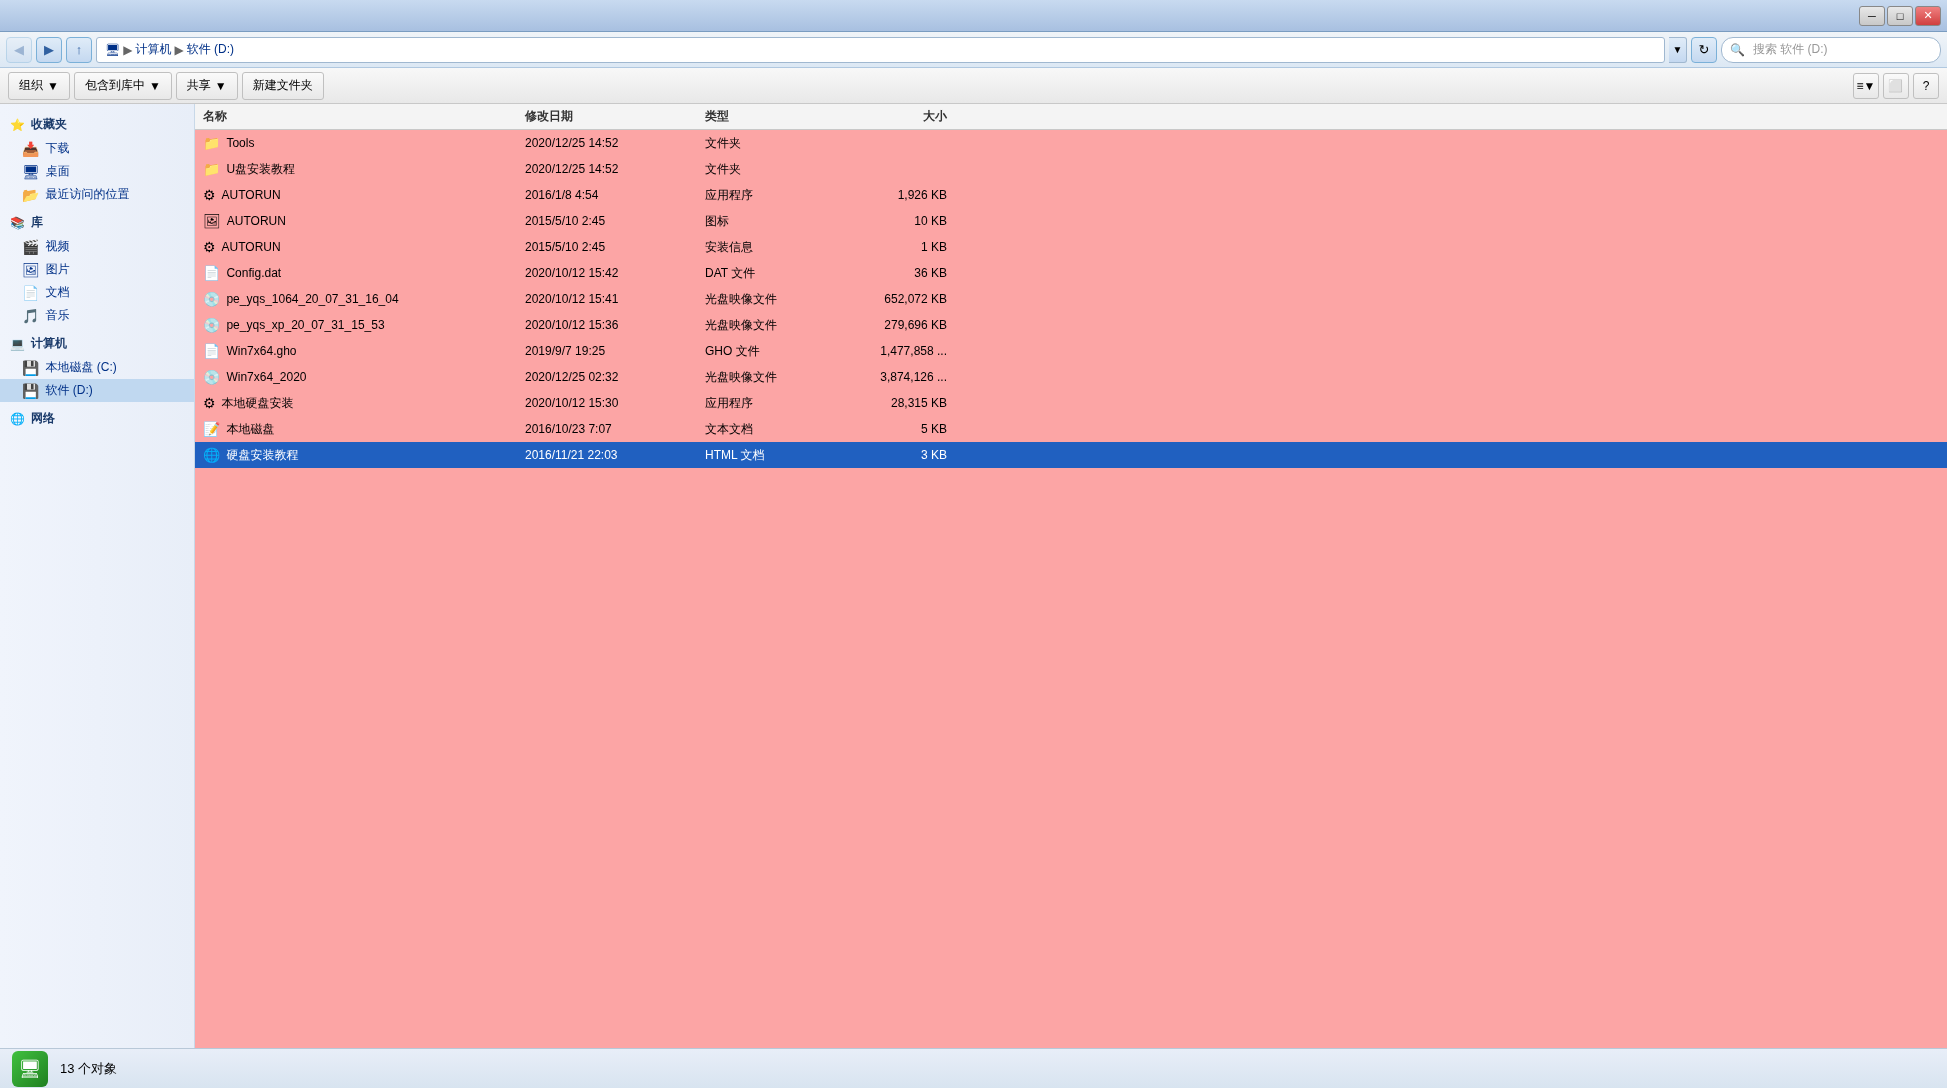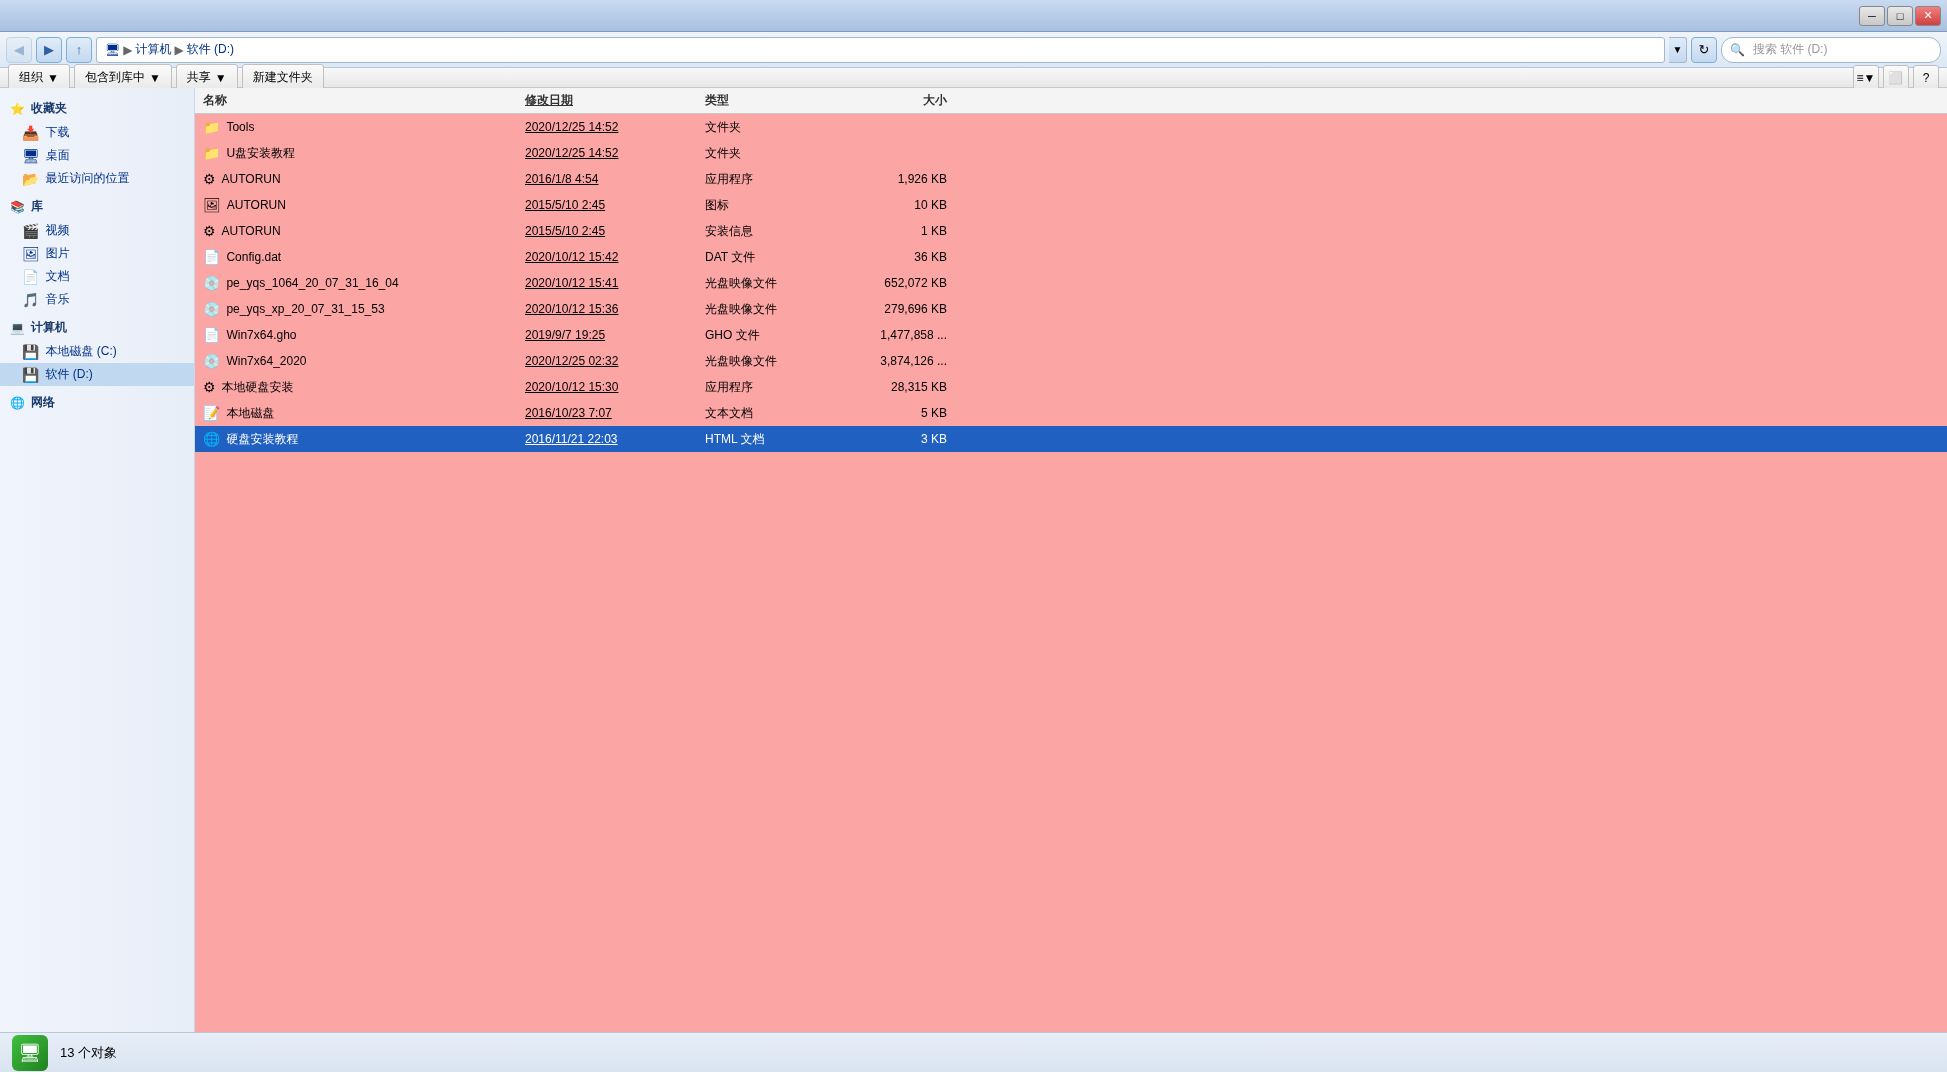--- a/index.html
+++ b/index.html
@@ -111,21 +111,21 @@
       border-radius: 12px;
       display: flex;
       align-items: center;
       padding: 0 8px;
       font-size: 12px;
       color: #888;
     }
 
     
     .toolbar {
-      height: 20px;
+      height: 36px;
       background: linear-gradient(to bottom, #f8f8f8, #e8e8e8);
       border-bottom: 1px solid #c8c8c8;
       display: flex;
       align-items: center;
       padding: 0 8px;
       gap: 4px;
     }
     .toolbar-btn {
       height: 28px;
       padding: 0 10px;
@@ -201,21 +201,21 @@
       display: flex;
       align-items: center;
       padding: 4px 0;
       border-bottom: 1px solid #c8c8c8;
       background: #f4f4f4;
       font-size: 12px;
       font-weight: bold;
       color: #333;
     }
     .col-name { width: 330px; padding-left: 8px; cursor: pointer; }
-    .col-date { width: 180px; cursor: pointer; text-decoration: underline; }
+    .col-date { width: 180px; cursor: pointer; }
     .col-type { width: 130px; cursor: pointer; }
     .col-size { width: 120px; text-align: right; padding-right: 8px; cursor: pointer; }
 
     .file-list { flex: 1; overflow-y: auto; }
     .file-row {
       display: flex;
       align-items: center;
       height: 26px;
       font-size: 12px;
       color: #000;

